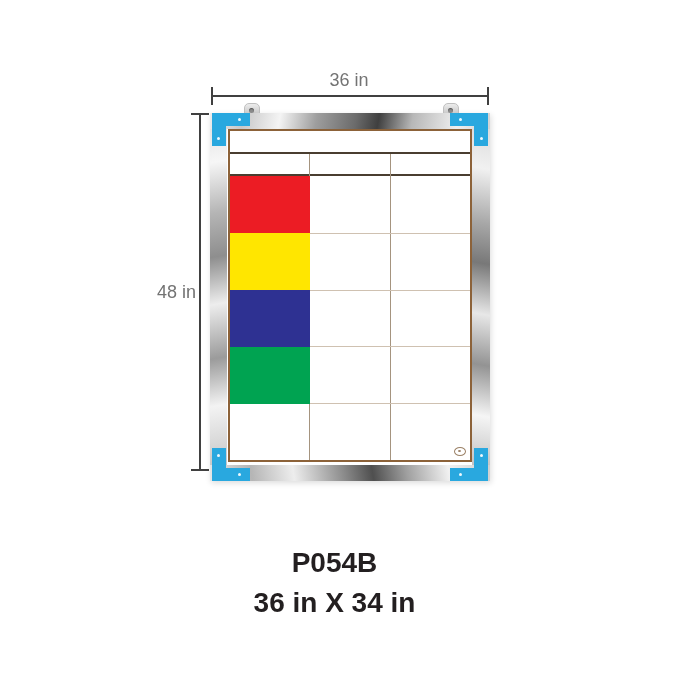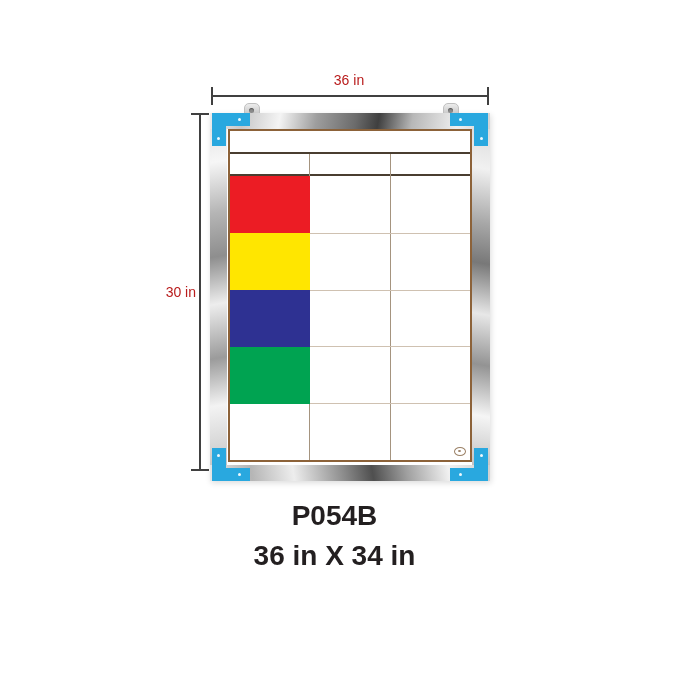--- a/index.html
+++ b/index.html
@@ -1,20 +1,20 @@
 <!DOCTYPE html>
 <html><head>
 <meta charset="utf-8">
 <style>
   html,body{margin:0;padding:0;background:#fff;}
   .canvas{position:relative;width:700px;height:700px;background:#ffffff;overflow:hidden;
           font-family:"Liberation Sans",sans-serif;}
 
   
-  .dim-label{position:absolute;color:#b91c1c;font-size:14px;line-height:20px;}
+  .dim-label{position:absolute;color:#737373;font-size:18px;line-height:20px;}
   #width-label{left:269px;top:70px;width:160px;text-align:center;}
   #height-label{left:118px;top:282px;width:78px;text-align:right;}
   .dim-hline{position:absolute;left:212px;top:95px;width:277px;height:2px;}
   .dim-vline{position:absolute;left:199px;top:114px;width:2px;height:357px;}
   .tick{position:absolute;}
   .tick-wl{left:211px;top:87px;width:2px;height:18px;}
   .tick-wr{left:487px;top:87px;width:2px;height:18px;}
   .tick-ht{left:191px;top:113px;width:18px;height:2px;}
   .tick-hb{left:191px;top:469px;width:18px;height:2px;}
 
@@ -62,36 +62,36 @@
   #corner-tl{left:2px;top:0;} #corner-tr{right:2px;top:0;}
   #corner-bl{left:2px;bottom:0;} #corner-br{right:2px;bottom:0;}
   .arm{position:absolute;}
   .arm-h{left:0;width:38px;height:13px;}
   .corner-top .arm-h{top:0;} .corner-bottom .arm-h{top:20px;}
   .arm-v{top:0;width:14px;height:33px;}
   .arm-v-left{left:0;} .arm-v-right{left:24px;}
   .screw{position:absolute;width:3px;height:3px;border-radius:50%;background:rgba(255,255,255,.92);}
 
   
-  .caption{position:absolute;left:0;top:501px;width:669px;text-align:center;
+  .caption{position:absolute;left:0;top:548px;width:669px;text-align:center;
            color:#231f20;font-weight:bold;}
   .caption-model{font-size:28px;line-height:30px;}
   .caption-size{font-size:28px;line-height:30px;margin-top:10px;}
 </style>
 </head>
 <body>
 
 <div class="canvas">
 
   <div class="dim-label" id="width-label">36 in</div>
   <div class="dim-hline" style="background-color: rgb(64, 64, 64);"></div>
   <div class="tick tick-wl" style="background-color: rgb(64, 64, 64);"></div>
   <div class="tick tick-wr" style="background-color: rgb(64, 64, 64);"></div>
 
-  <div class="dim-label" id="height-label">30 in</div>
+  <div class="dim-label" id="height-label">48 in</div>
   <div class="dim-vline" style="background-color: rgb(64, 64, 64);"></div>
   <div class="tick tick-ht" style="background-color: rgb(64, 64, 64);"></div>
   <div class="tick tick-hb" style="background-color: rgb(64, 64, 64);"></div>
 
   <div class="board">
 
     <div class="clip" id="clip-1">
       <div class="clip-hole"></div>
     </div>
     <div class="clip" id="clip-2">

